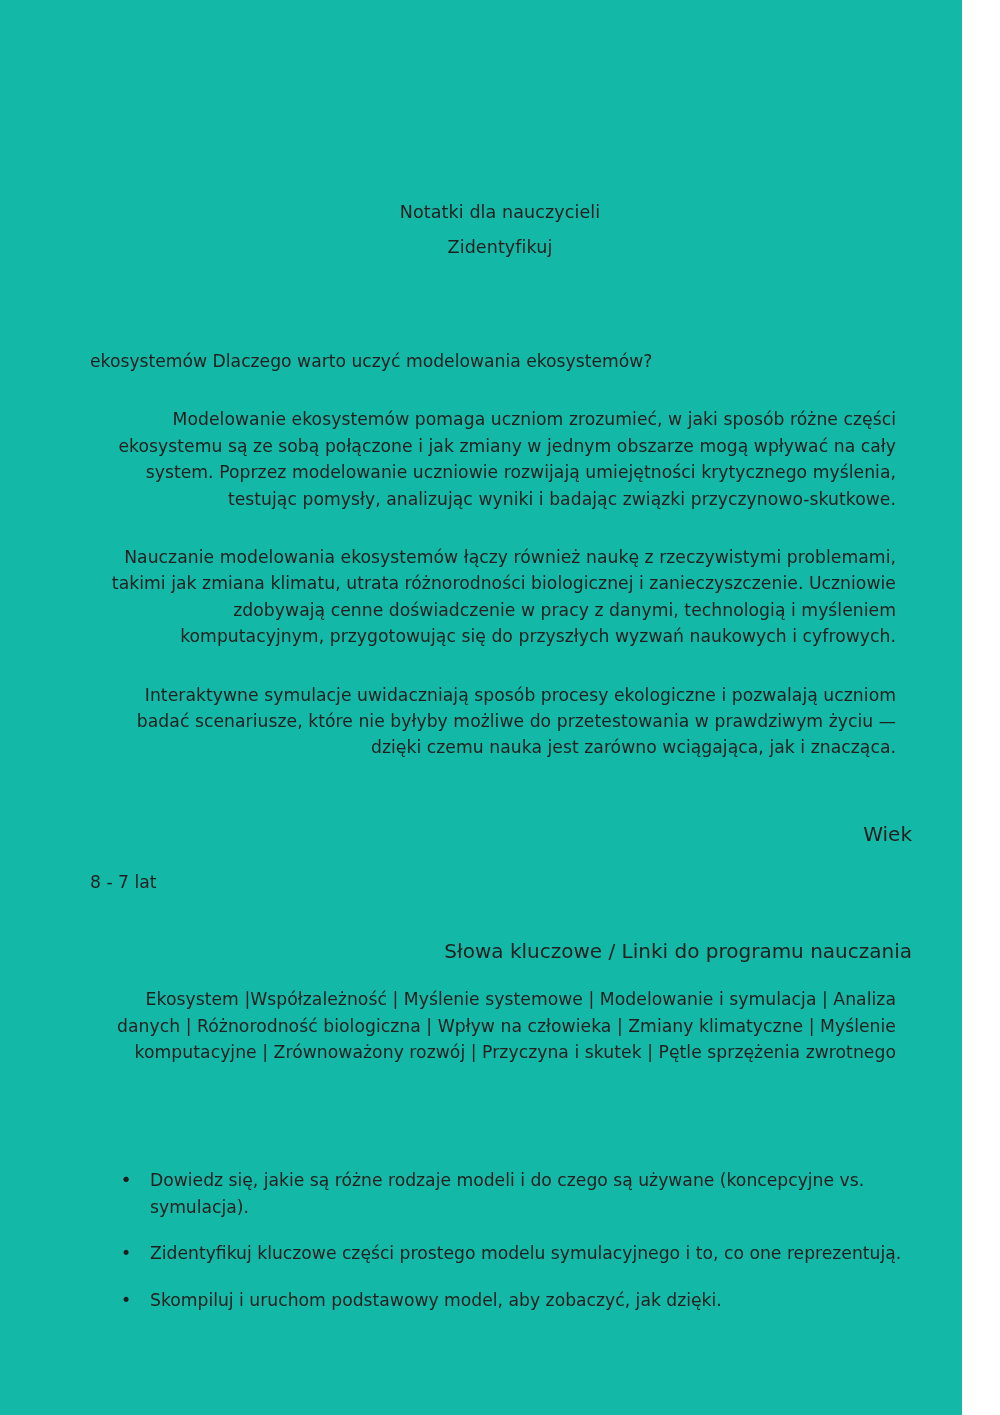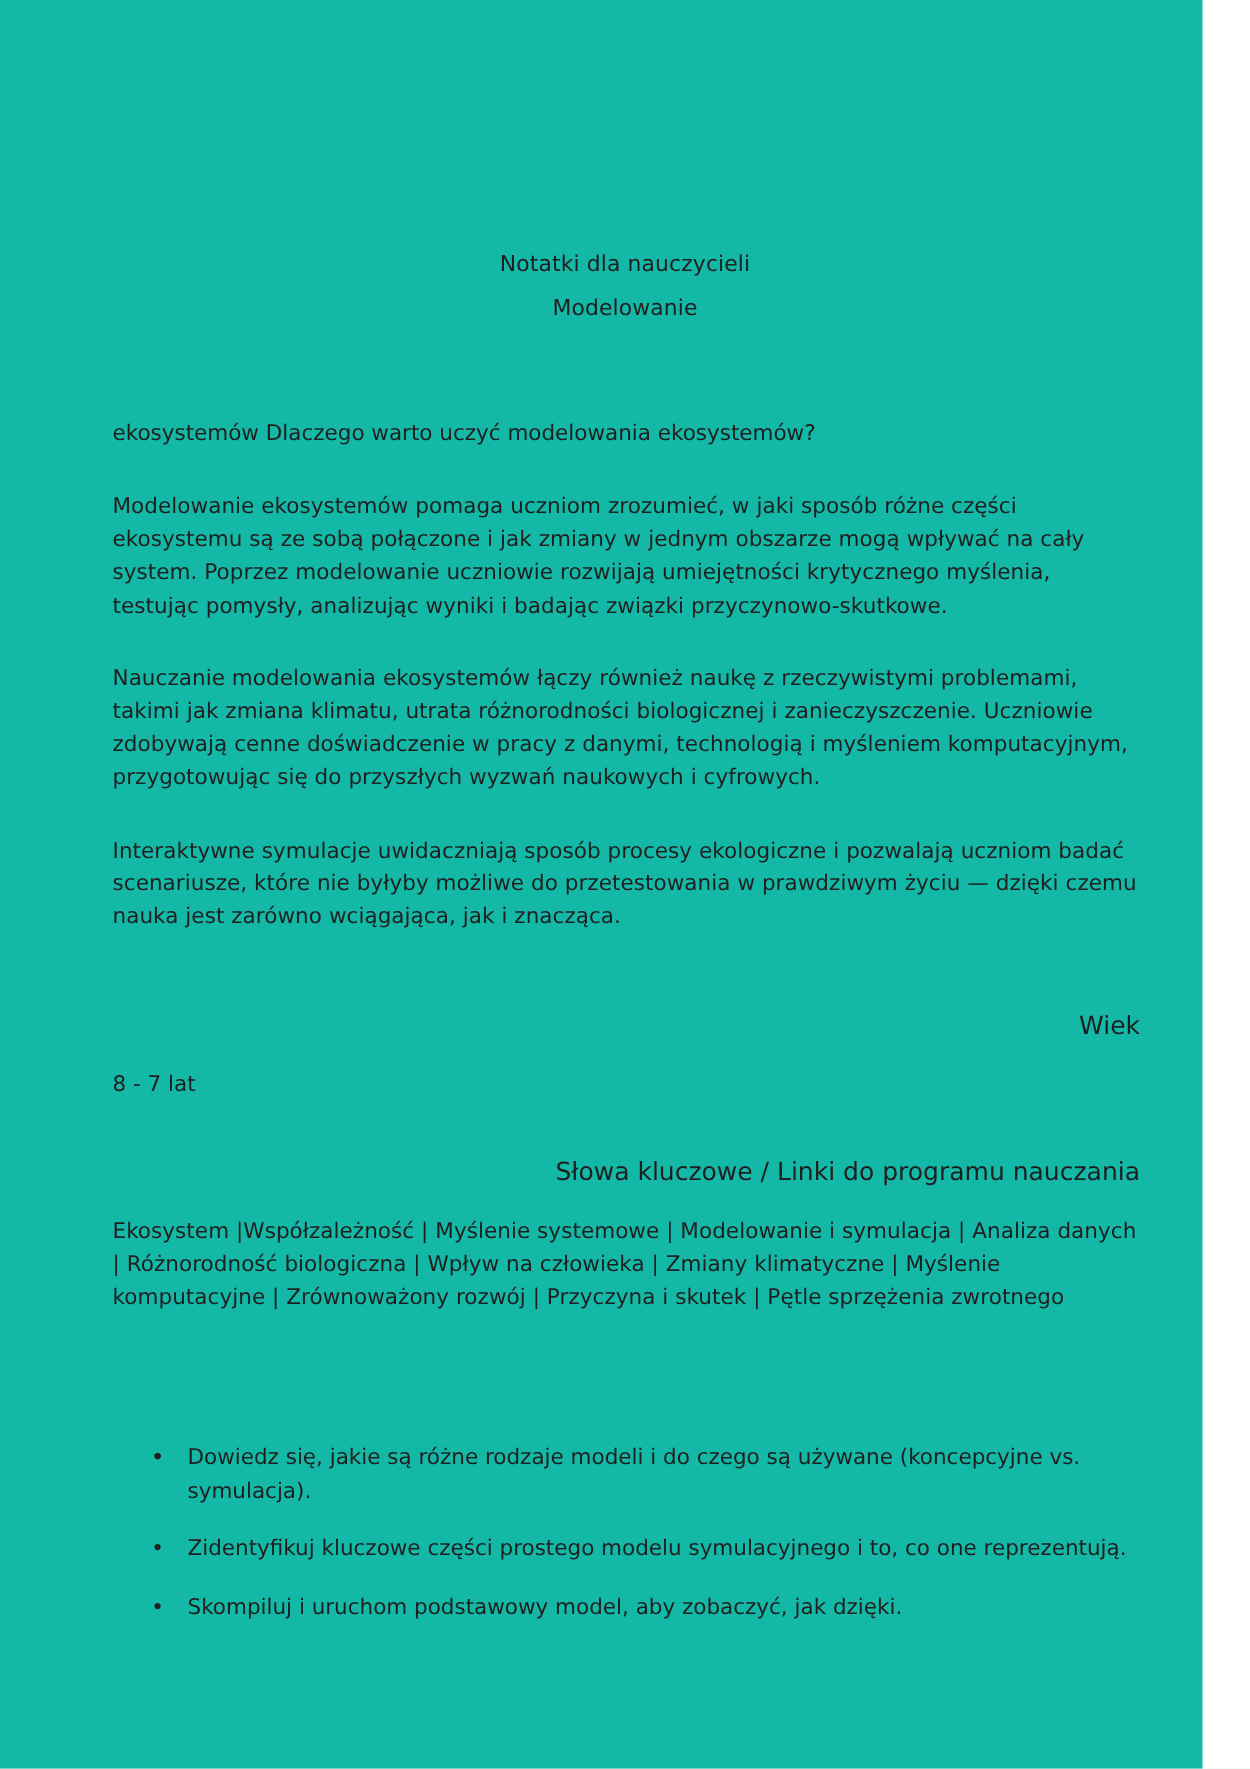--- a/index.html
+++ b/index.html
@@ -36,31 +36,31 @@
     font-size: 17.5px;
     line-height: 35px;
     color: #1f1f1f;
     letter-spacing: 0.1px;
   }
 
   
   .body-col {
     position: absolute;
     left: 90px;
-    top: 334px;
+    top: 348px;
     width: 822px;
   }
 
   p.para {
-    margin: 0 0 0 0;
+    margin: 0 16px 0 0;
     font-size: 17.2px;
     line-height: 26.4px;
     color: #1f1f1f;
     letter-spacing: 0.05px;
-    text-align: left;
+    text-align: right;
   }
   .gap-para { height: 32px; }
   .gap-section-lg { height: 60px; }
   .gap-section-md { height: 42px; }
   .gap-small { height: 22px; }
 
   .lead-line {
     font-size: 17.2px;
     line-height: 26.4px;
     color: #1f1f1f;
@@ -105,21 +105,21 @@
     color: #1f1f1f;
   }
 </style>
 </head>
 <body>
 
 <div class="page">
 
   <div class="title-block">
     <div class="title-line">Notatki dla nauczycieli</div>
-    <div class="title-line">Modelowanie</div>
+    <div class="title-line">Zidentyfikuj</div>
   </div>
 
   <div class="body-col">
 
     <div class="lead-line">ekosystemów Dlaczego warto uczyć modelowania ekosystemów?</div>
 
     <div class="gap-para"></div>
 
     <p class="para">Modelowanie ekosystemów pomaga uczniom zrozumieć, w jaki sposób różne części ekosystemu są ze sobą połączone i jak zmiany w jednym obszarze mogą wpływać na cały system. Poprzez modelowanie uczniowie rozwijają umiejętności krytycznego myślenia, testując pomysły, analizując wyniki i badając związki przyczynowo-skutkowe.</p>
 

